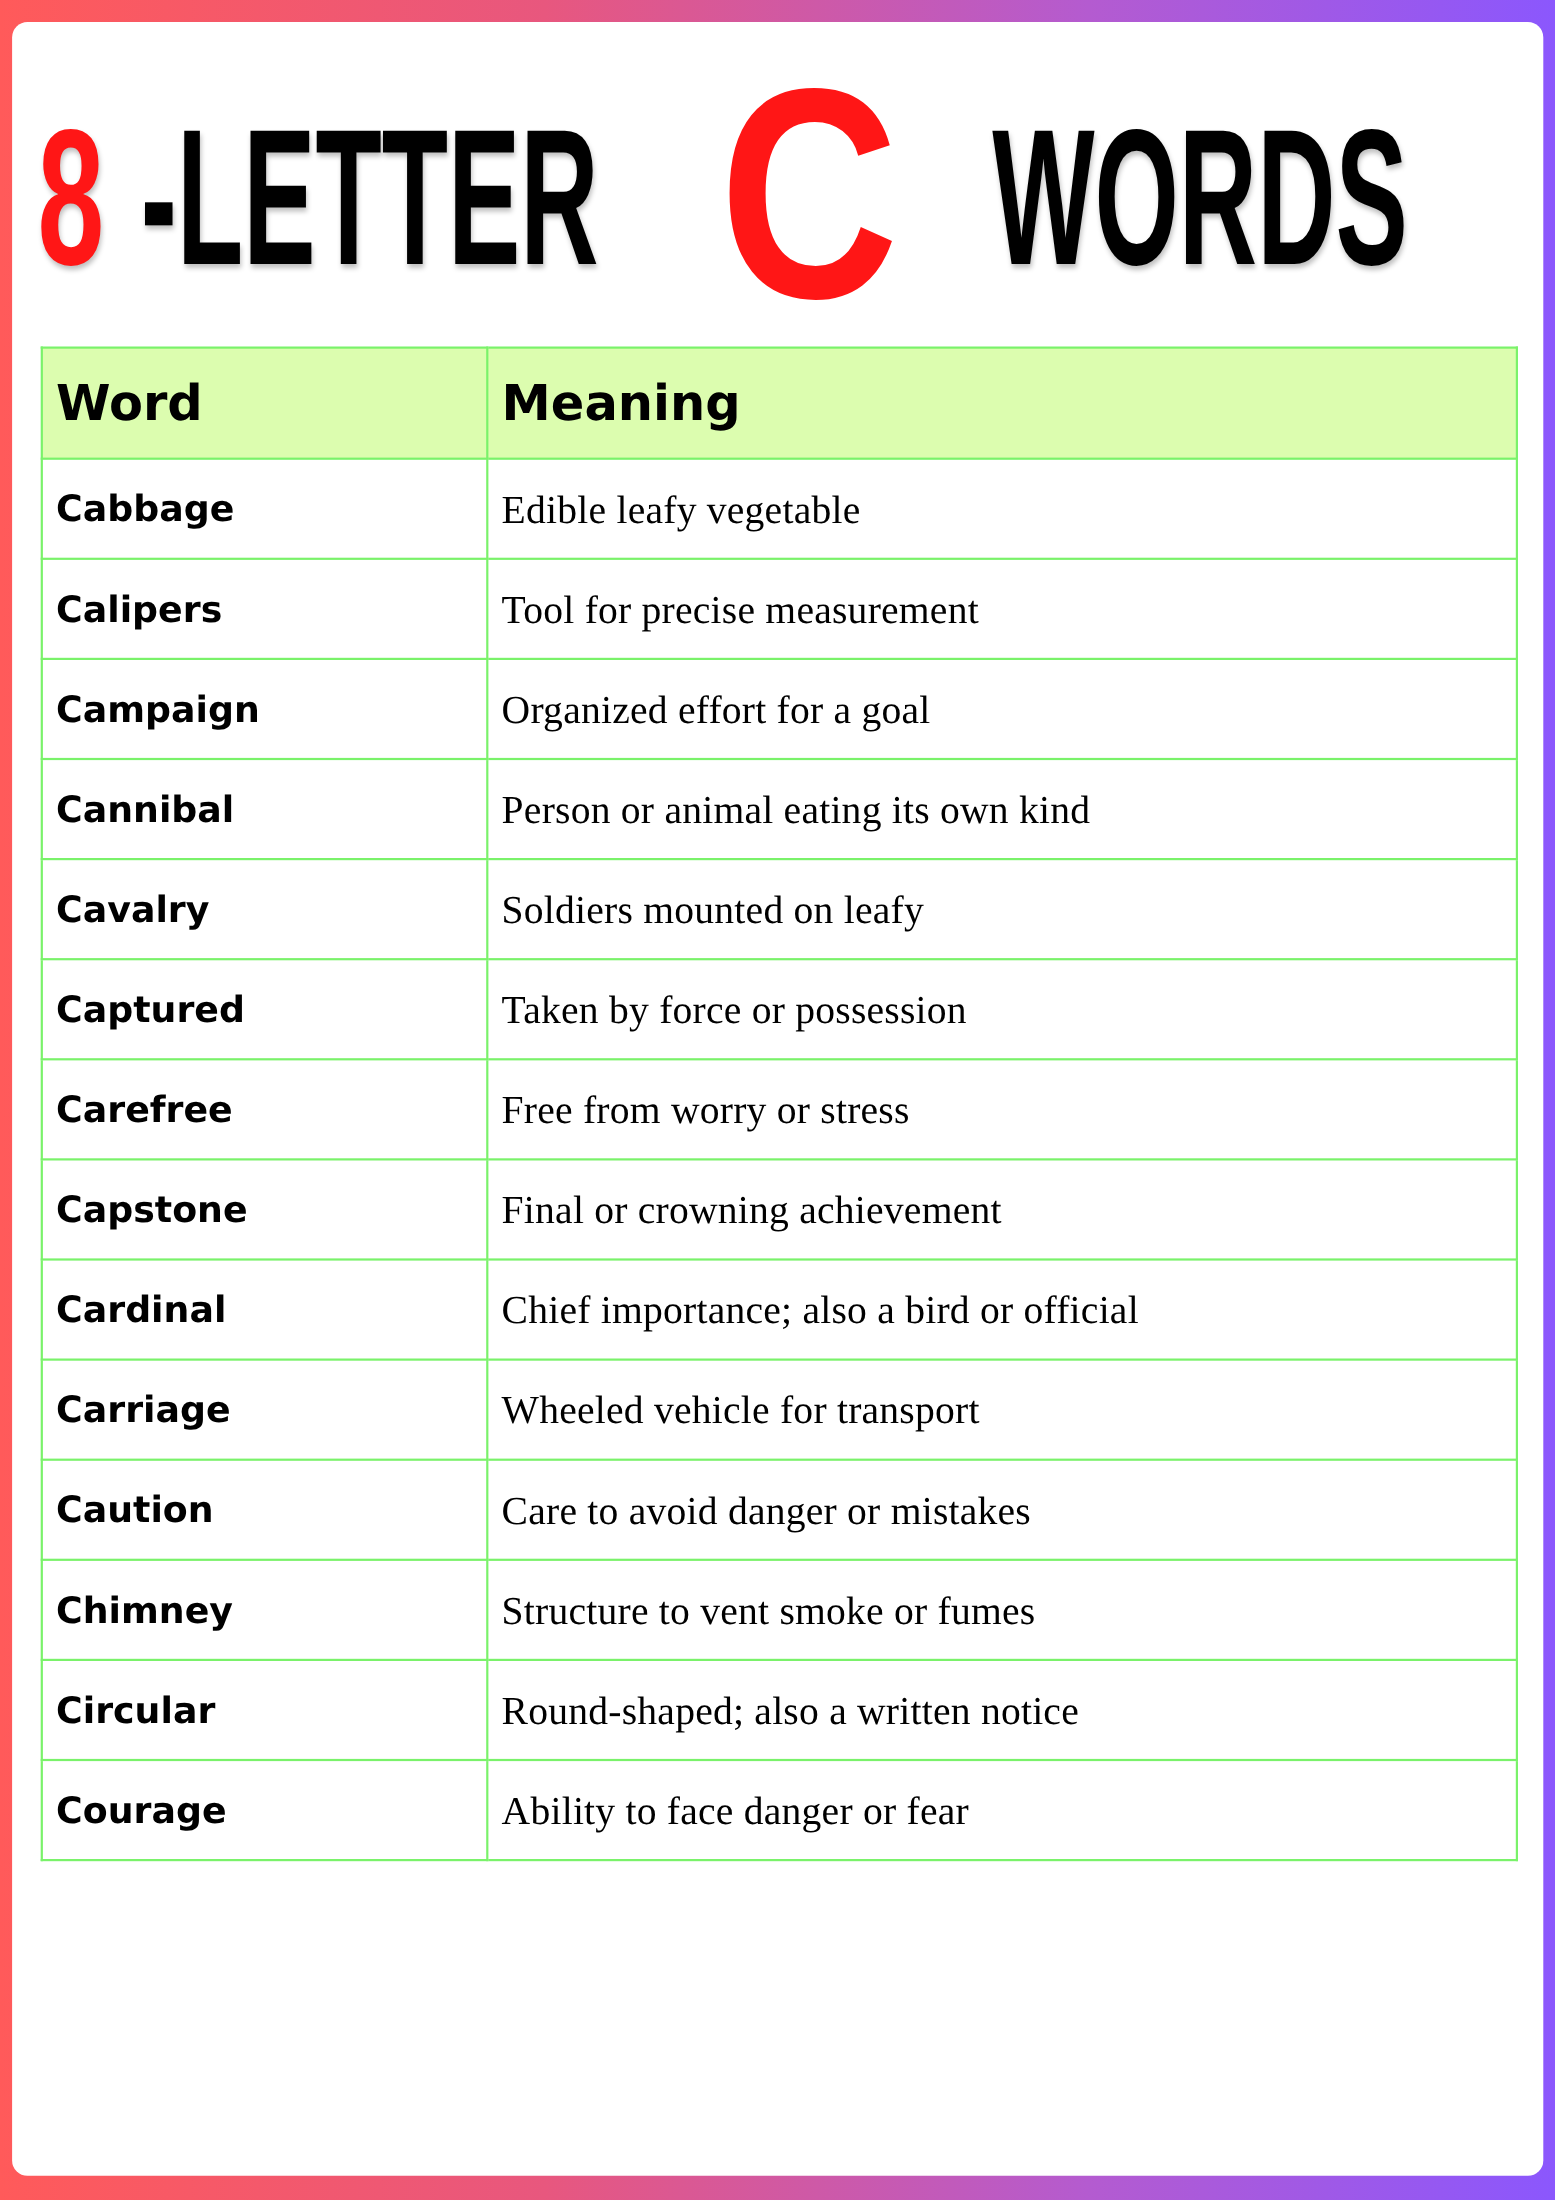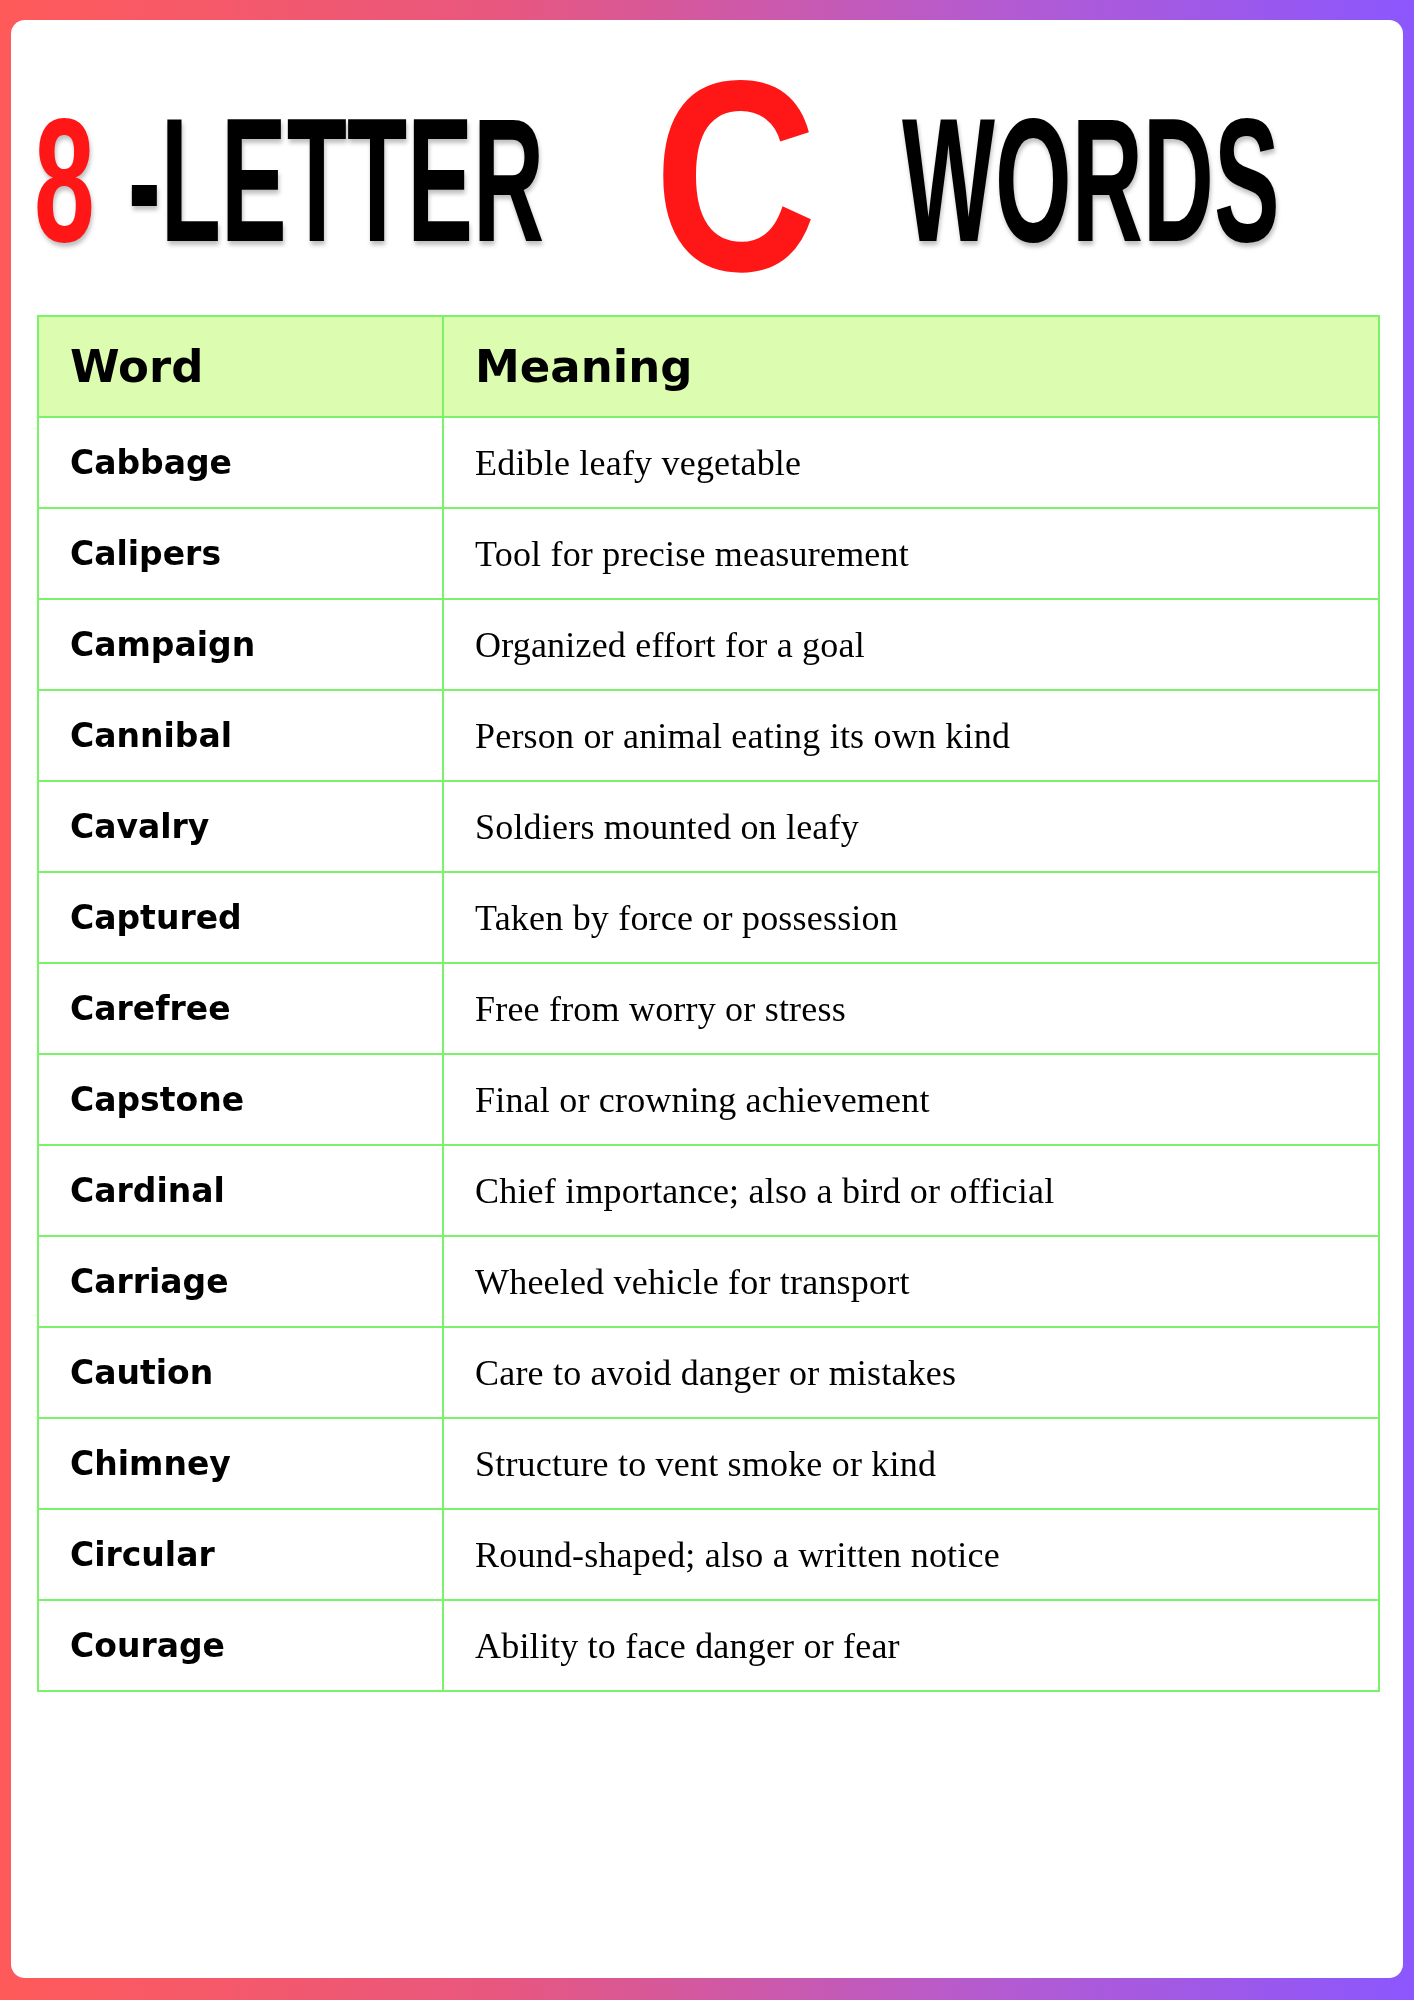--- a/index.html
+++ b/index.html
@@ -35,21 +35,21 @@
 
   .table-wrap {
     position: absolute; left: 37px; top: 315px; width: 1341px;
   }
   table {
     border-collapse: collapse; width: 1341px; table-layout: fixed;
   }
   th, td {
     border: 2px solid #7af26a;
     text-align: left;
-    padding: 0 0 0 31px;
+    padding: 0 0 0 12px;
     color: #000;
     white-space: nowrap;
   }
   col.c-word { width: 405px; }
   col.c-mean { width: 936px; }
   thead tr { height: 101px; }
   thead th {
     background: #dcfdaf;
     font-family: "DejaVu Sans", sans-serif;
     font-weight: bold; font-size: 45px;
@@ -127,21 +127,21 @@
       <tr>
           <td class="w">Carriage</td>
           <td class="m">Wheeled vehicle for transport</td>
         </tr>
       <tr>
           <td class="w">Caution</td>
           <td class="m">Care to avoid danger or mistakes</td>
         </tr>
       <tr>
           <td class="w">Chimney</td>
-          <td class="m">Structure to vent smoke or kind</td>
+          <td class="m">Structure to vent smoke or fumes</td>
         </tr>
       <tr>
           <td class="w">Circular</td>
           <td class="m">Round-shaped; also a written notice</td>
         </tr>
       <tr>
           <td class="w">Courage</td>
           <td class="m">Ability to face danger or fear</td>
         </tr>
     </tbody>

